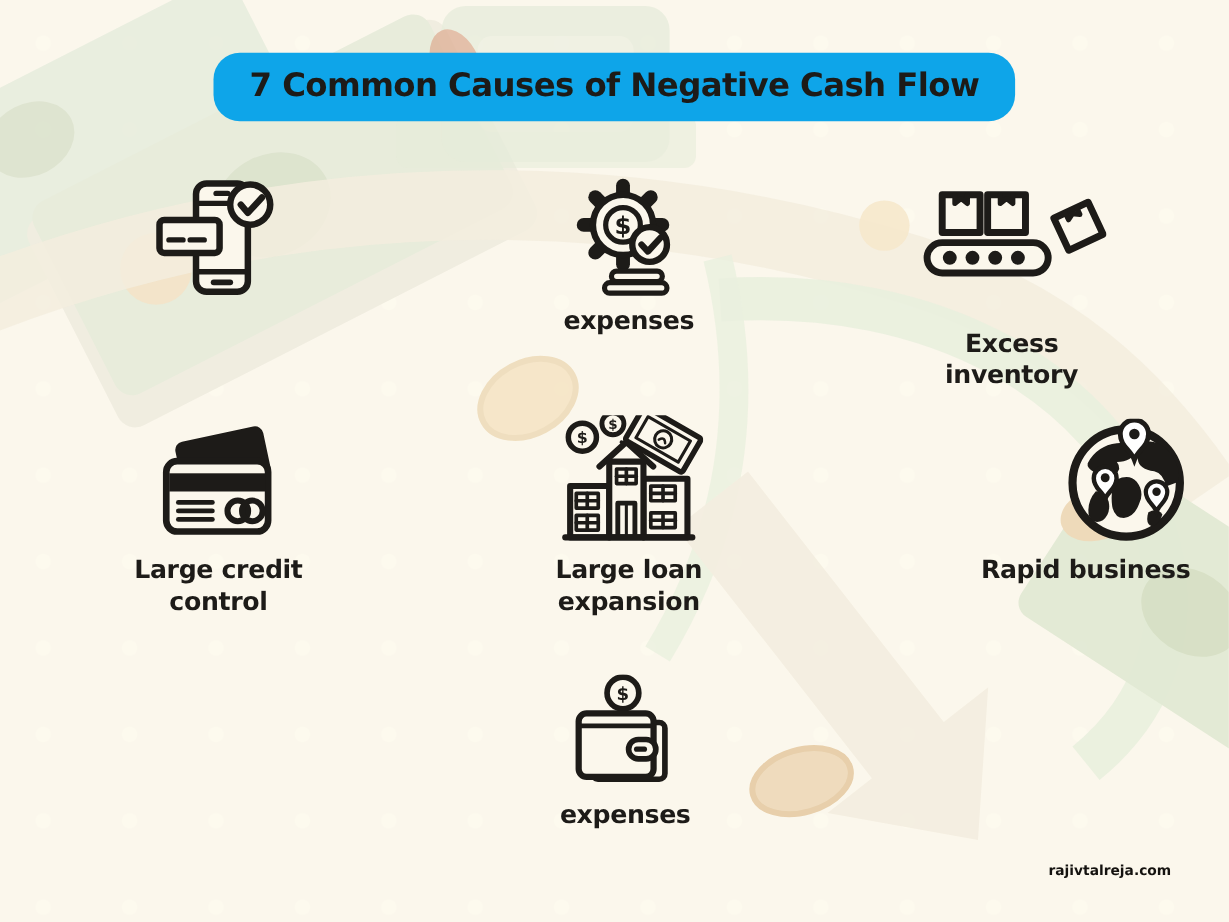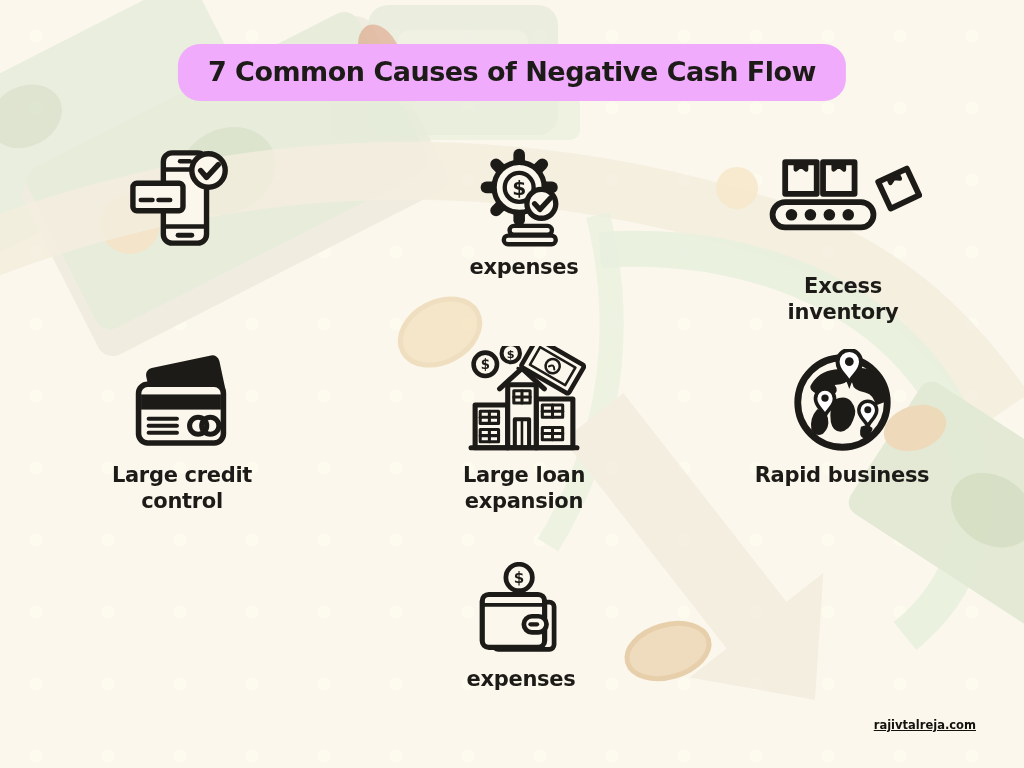--- a/index.html
+++ b/index.html
@@ -13,21 +13,21 @@
     overflow:hidden;
     font-family:"DejaVu Sans","Liberation Sans",sans-serif;
     color:#1d1b18;
   }
   svg.bg-decor {
     position:absolute; left:0; top:0; width:1024px; height:768px;
     z-index:0; pointer-events:none;
   }
   .title-pill {
     position:absolute; left:50%; top:44px; transform:translateX(-50%);
-    background:#f0abfc;
+    background:#0ea5e9;
     border-radius:22px;
     padding:12px 30px 14px 30px;
     font-size:27px; font-weight:700; letter-spacing:-0.5px;
     white-space:nowrap;
     color:#1d1b18;
     z-index:2;
   }
   .cause {
     position:absolute; width:300px;
     display:flex; flex-direction:column; align-items:center;
@@ -36,21 +36,21 @@
   .icon-box { display:flex; align-items:center; justify-content:center; margin-bottom:4px; }
   .row1 .icon-box { height:104px; }
   .row2 .icon-box { height:112px; }
   .row3 .icon-box { height:100px; }
   .cause-label {
     text-align:center; font-size:21px; font-weight:700; line-height:26px;
     letter-spacing:-0.3px; color:#1d1b18;
   }
   .footer-site {
     position:absolute; right:48px; top:718px;
-    font-size:11.5px; font-weight:700; color:#14120f; z-index:2;text-decoration:underline;
+    font-size:11.5px; font-weight:700; color:#14120f; z-index:2;
   }
   
   .ic { stroke:#1d1b18; fill:none; stroke-linecap:round; stroke-linejoin:round; }
   .ic-fillbg { fill:#fbf7ec; }
   .ic-solid { fill:#1d1b18; stroke:none; }
   .ic-dollar { font-family:"DejaVu Sans","Liberation Sans",sans-serif; font-weight:700; fill:#1d1b18; }
 </style>
 </head>
 <body>
 
@@ -226,21 +226,21 @@
       <line class="ic" x1="58" y1="72" x2="58" y2="100" stroke-width="2.5"></line>
       <line class="ic" x1="8" y1="100" x2="112" y2="100" stroke-width="5"></line>
     </svg>
   </div>
   <div class="cause-label">
     <div>Large loan</div>
     <div>expansion</div>
   </div>
 </div>
 
-<div class="cause row2" style="left:692px; top:346px;">
+<div class="cause row2" style="left:692px; top:346px;align-items:flex-end;">
   <div class="icon-box">
     <svg width="107" height="107" viewBox="0 0 110 110">
       <circle class="ic ic-fillbg" cx="55" cy="55" r="46" stroke-width="7"></circle>
       <g class="ic-solid">
         <path d="M22 38 q8 -15 25 -17 q15 -2 17 6 q-4 10 -17 10 q5 6 -2 11 q-11 4 -17 -2 q-7 -4 -6 -8 z"></path>
         <path d="M64 20 q20 -4 30 11 q8 12 6 23 l-11 4 q-2 -11 -10 -13 q-13 -2 -14 -10 q-4 -10 -1 -15 z"></path>
         <path d="M47 52 q11 -5 17 2 q7 9 2 19 q-4 11 -13 12 q-8 0 -10 -10 q-2 -15 4 -23 z"></path>
         <path d="M29 62 q9 0 11 9 q2 10 -5 16 q-8 4 -12 -4 q-2 -12 6 -21 z"></path>
         <path d="M74 80 q8 -4 12 2 q-2 8 -9 10 q-6 -2 -3 -12 z"></path>
       </g>

